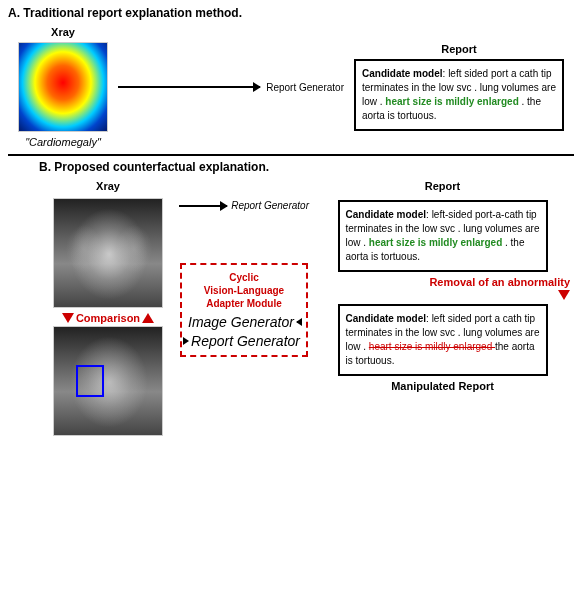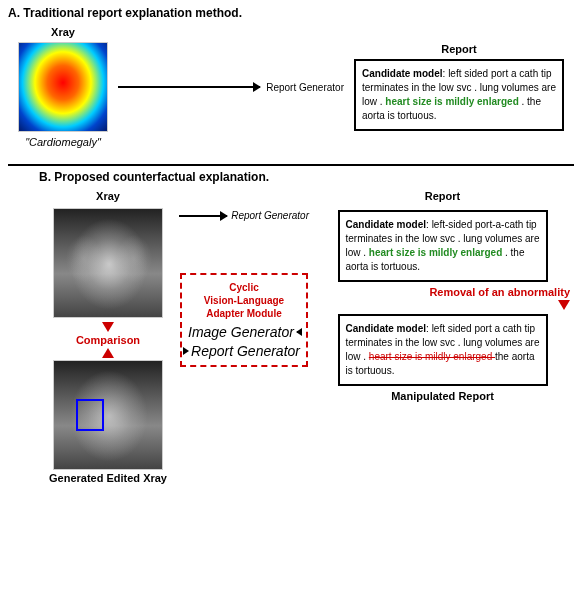--- a/index.html
+++ b/index.html
@@ -16,21 +16,21 @@
       height: 596px;
       padding: 6px 8px;
       display: flex;
       flex-direction: column;
       gap: 0;
     }
 
     
     .section-a {
       border-bottom: 2px solid black;
-      padding-bottom: 16px;
+      padding-bottom: 6px;
       margin-bottom: 4px;
     }
     .section-title {
       font-weight: bold;
       font-size: 12px;
       margin-bottom: 6px;
     }
     .section-a-content {
       display: flex;
       align-items: center;
@@ -322,37 +322,36 @@
     <div class="section-title">B. Proposed counterfactual explanation.</div>
 
     <div style="display:flex; gap:6px; padding:0 4px; align-items:flex-start;">
 
       <div style="display:flex; flex-direction:column; align-items:center; width:130px; gap:2px;">
         <div class="xray-label">Xray</div>
         <div class="xray-bw">
           <div class="xray-bw-inner"></div>
         </div>
 
-        <div style="display:flex; align-items:center; gap:2px; margin-top:2px;flex-direction:column;">
+        <div style="display:flex; align-items:center; gap:2px; margin-top:2px;">
           <div style="display:flex; flex-direction:column; align-items:center;">
             <div class="red-line-v" style="height:16px;"></div>
             <div class="red-arrow-tip-down"></div>
           </div>
           <div class="comparison-label">Comparison</div>
           <div style="display:flex; flex-direction:column; align-items:center;">
             <div class="red-arrow-tip-up"></div>
             <div class="red-line-v" style="height:16px;"></div>
           </div>
         </div>
 
         <div class="xray-edited">
           <div class="xray-edited-inner"></div>
           <div class="blue-rect"></div>
         </div>
-        <div class="generated-label">Generated Edited Xray</div>
       </div>
 
       <div style="display:flex; flex-direction:column; align-items:center; width:130px; gap:6px; padding-top:20px;">
 
         <div style="display:flex; align-items:center; gap:4px; width:100%;">
           <div style="flex:1; height:2px; background:black; position:relative;">
             <div style="position:absolute; right:-1px; top:-4px; border-left:8px solid black; border-top:5px solid transparent; border-bottom:5px solid transparent;"></div>
           </div>
           <span style="font-size:10px; font-style:italic; white-space:nowrap;">Report Generator</span>
         </div>

